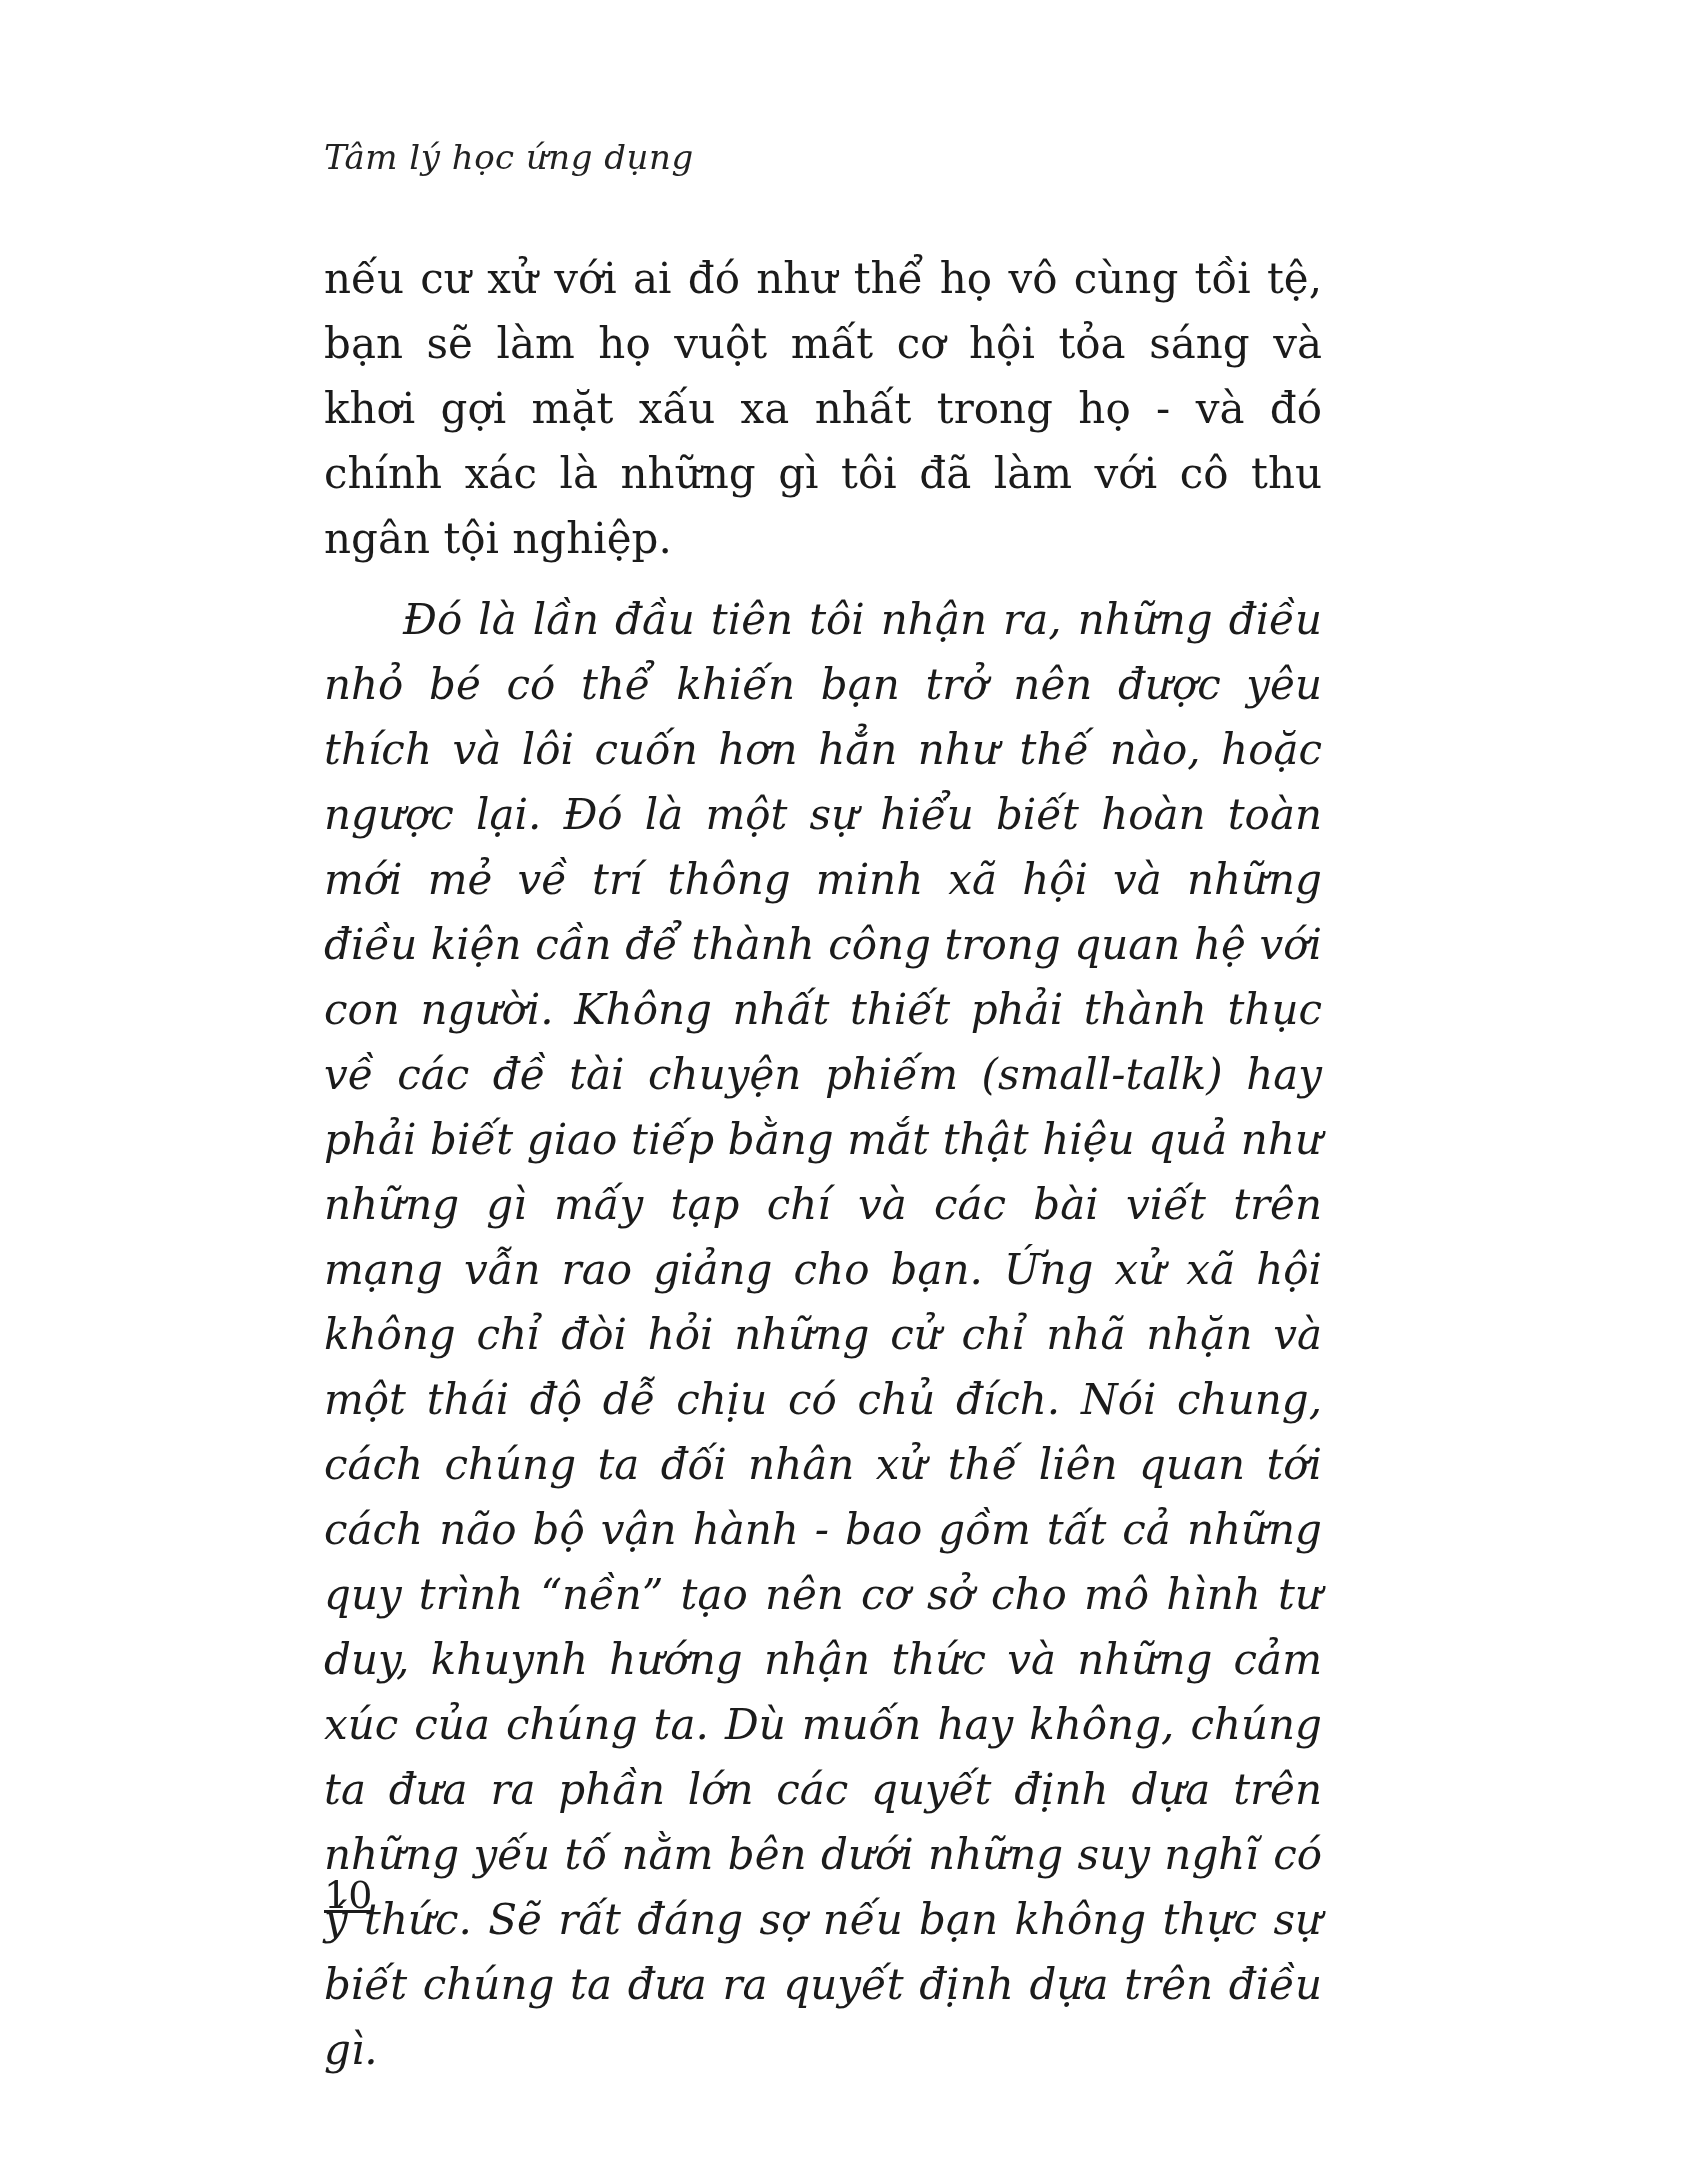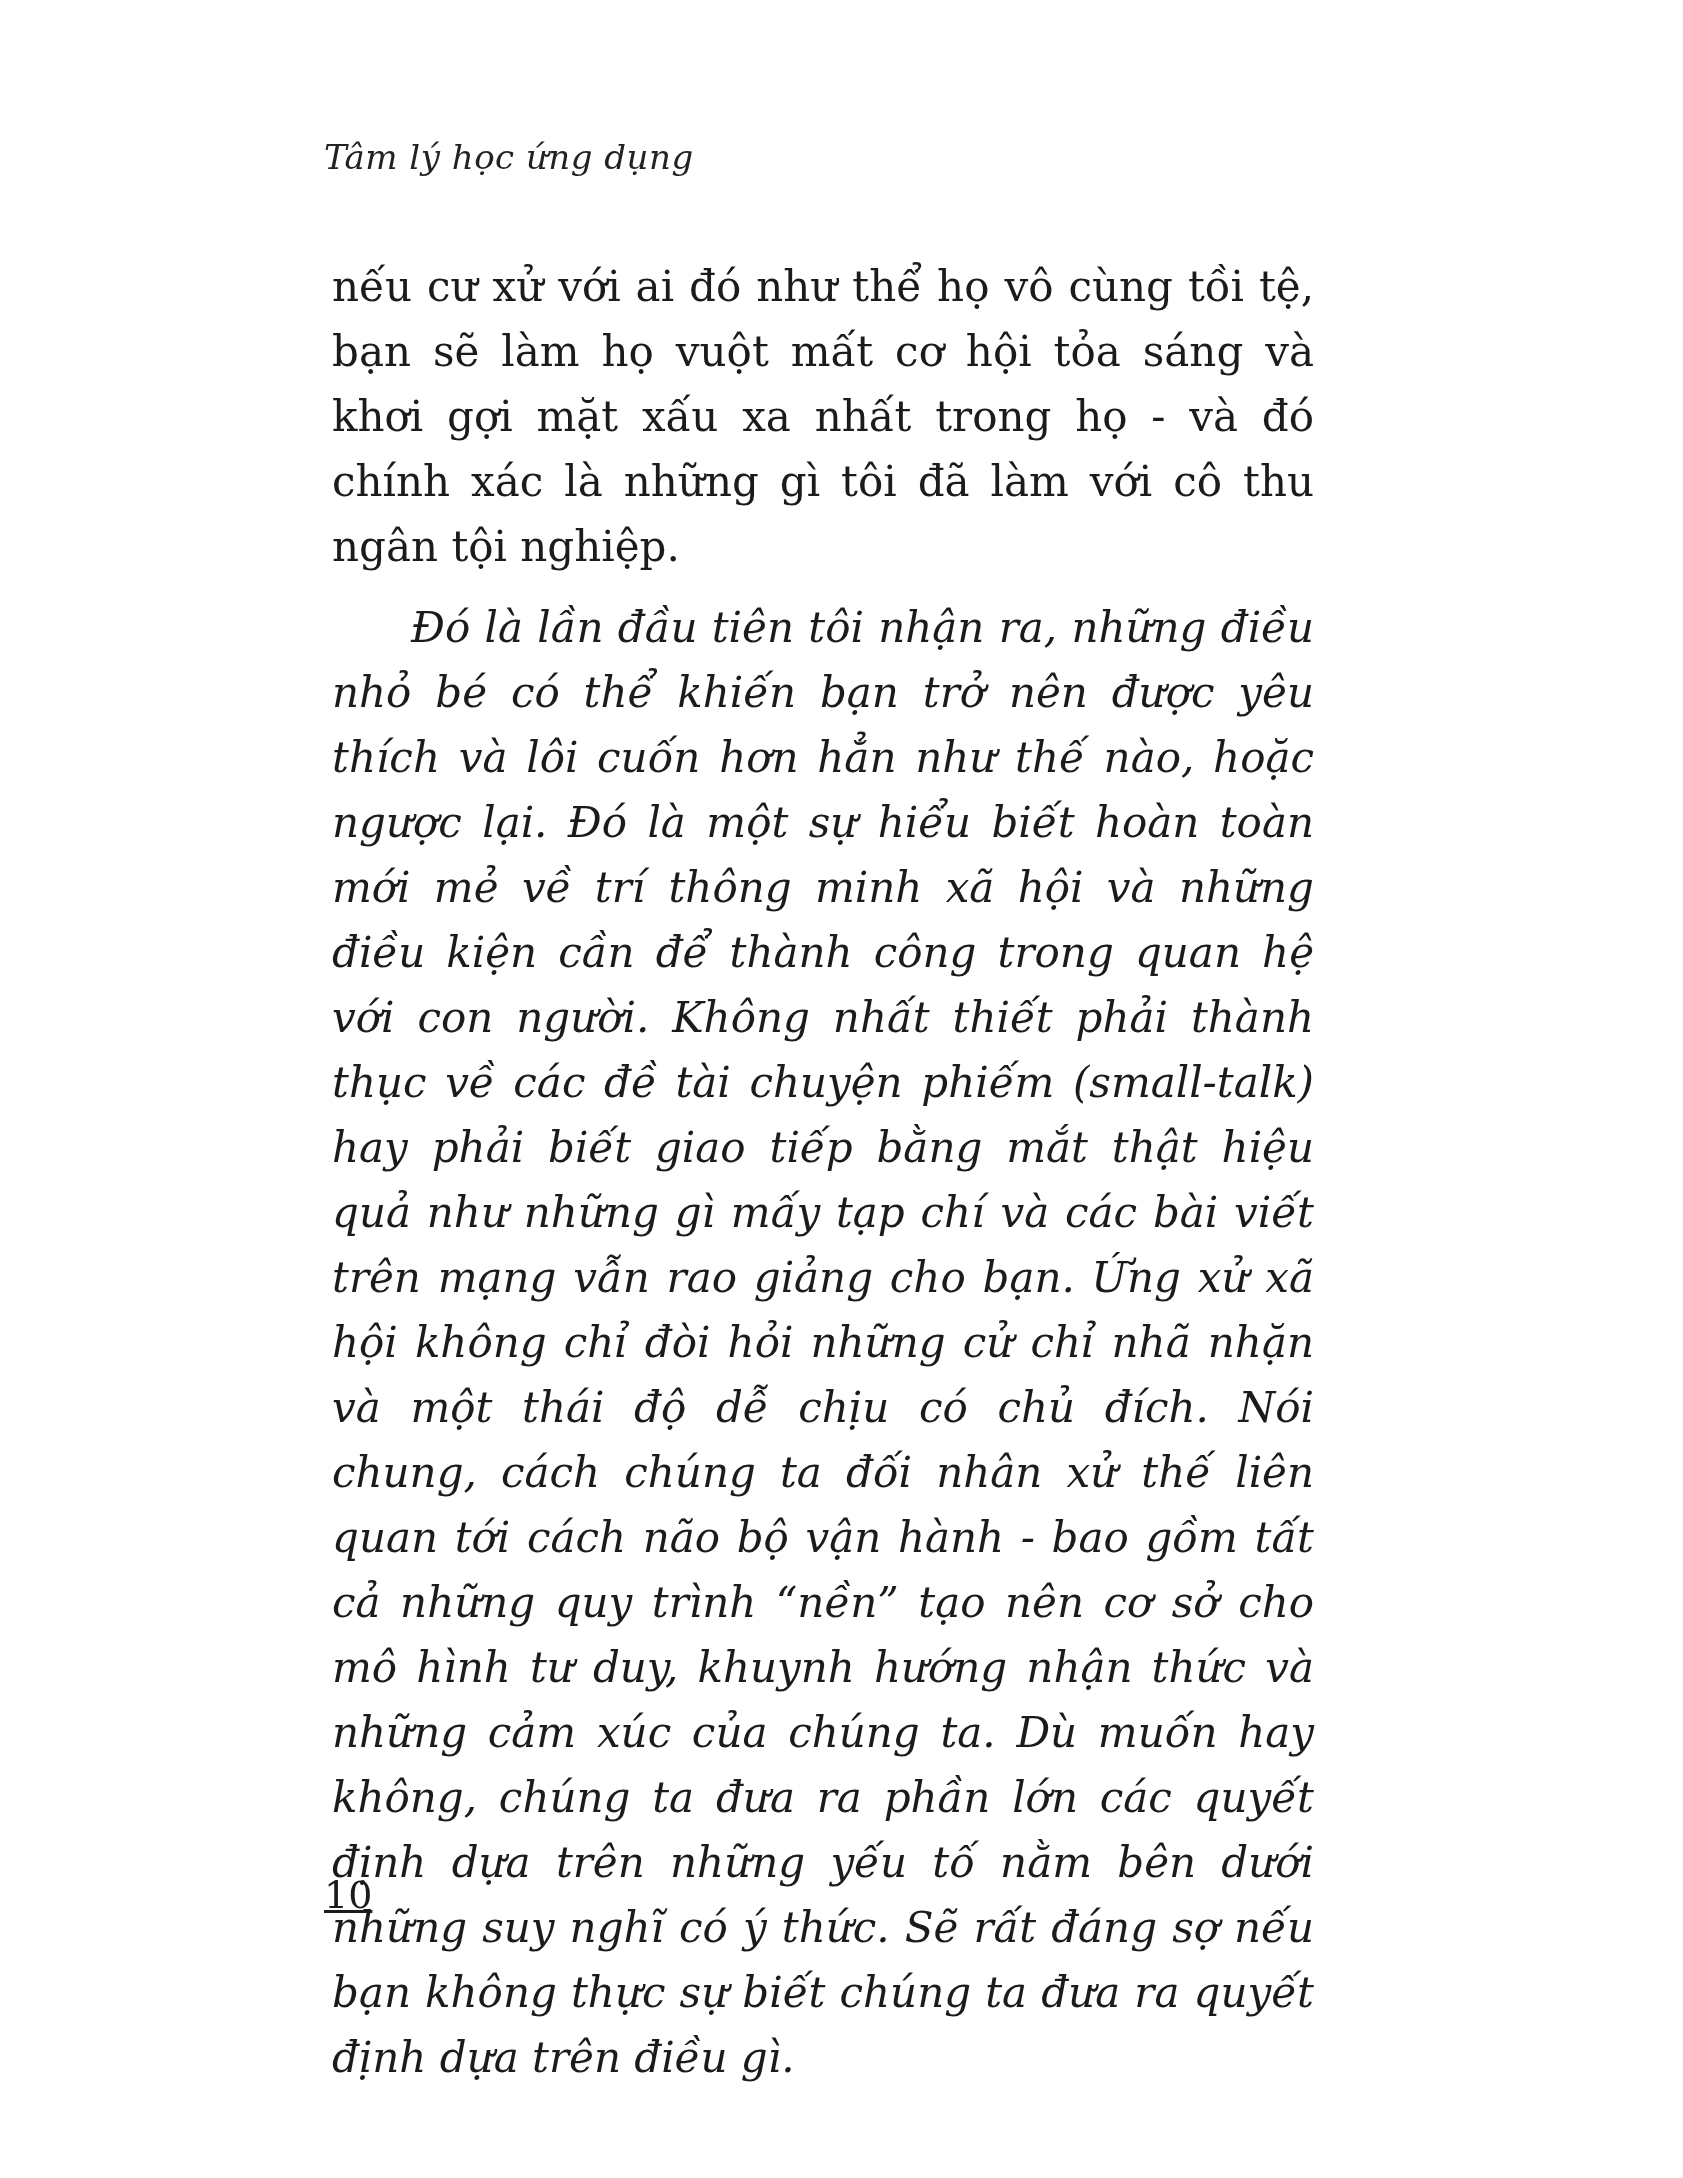--- a/index.html
+++ b/index.html
@@ -31,21 +31,21 @@
     left: 324px;
     top: 246px;
     width: 998px;
     font-size: 42px;
     line-height: 65px;
     text-align: justify;
     text-justify: inter-word;
     color: #1b1b1b;
   }
   .para {
-    margin: 8px;
+    margin: 0;
     padding: 0;
   }
   .para + .para {
     margin-top: 16px;
   }
   .para.indented {
     text-indent: 79px;
     font-style: italic;
   }
   .page-number {

